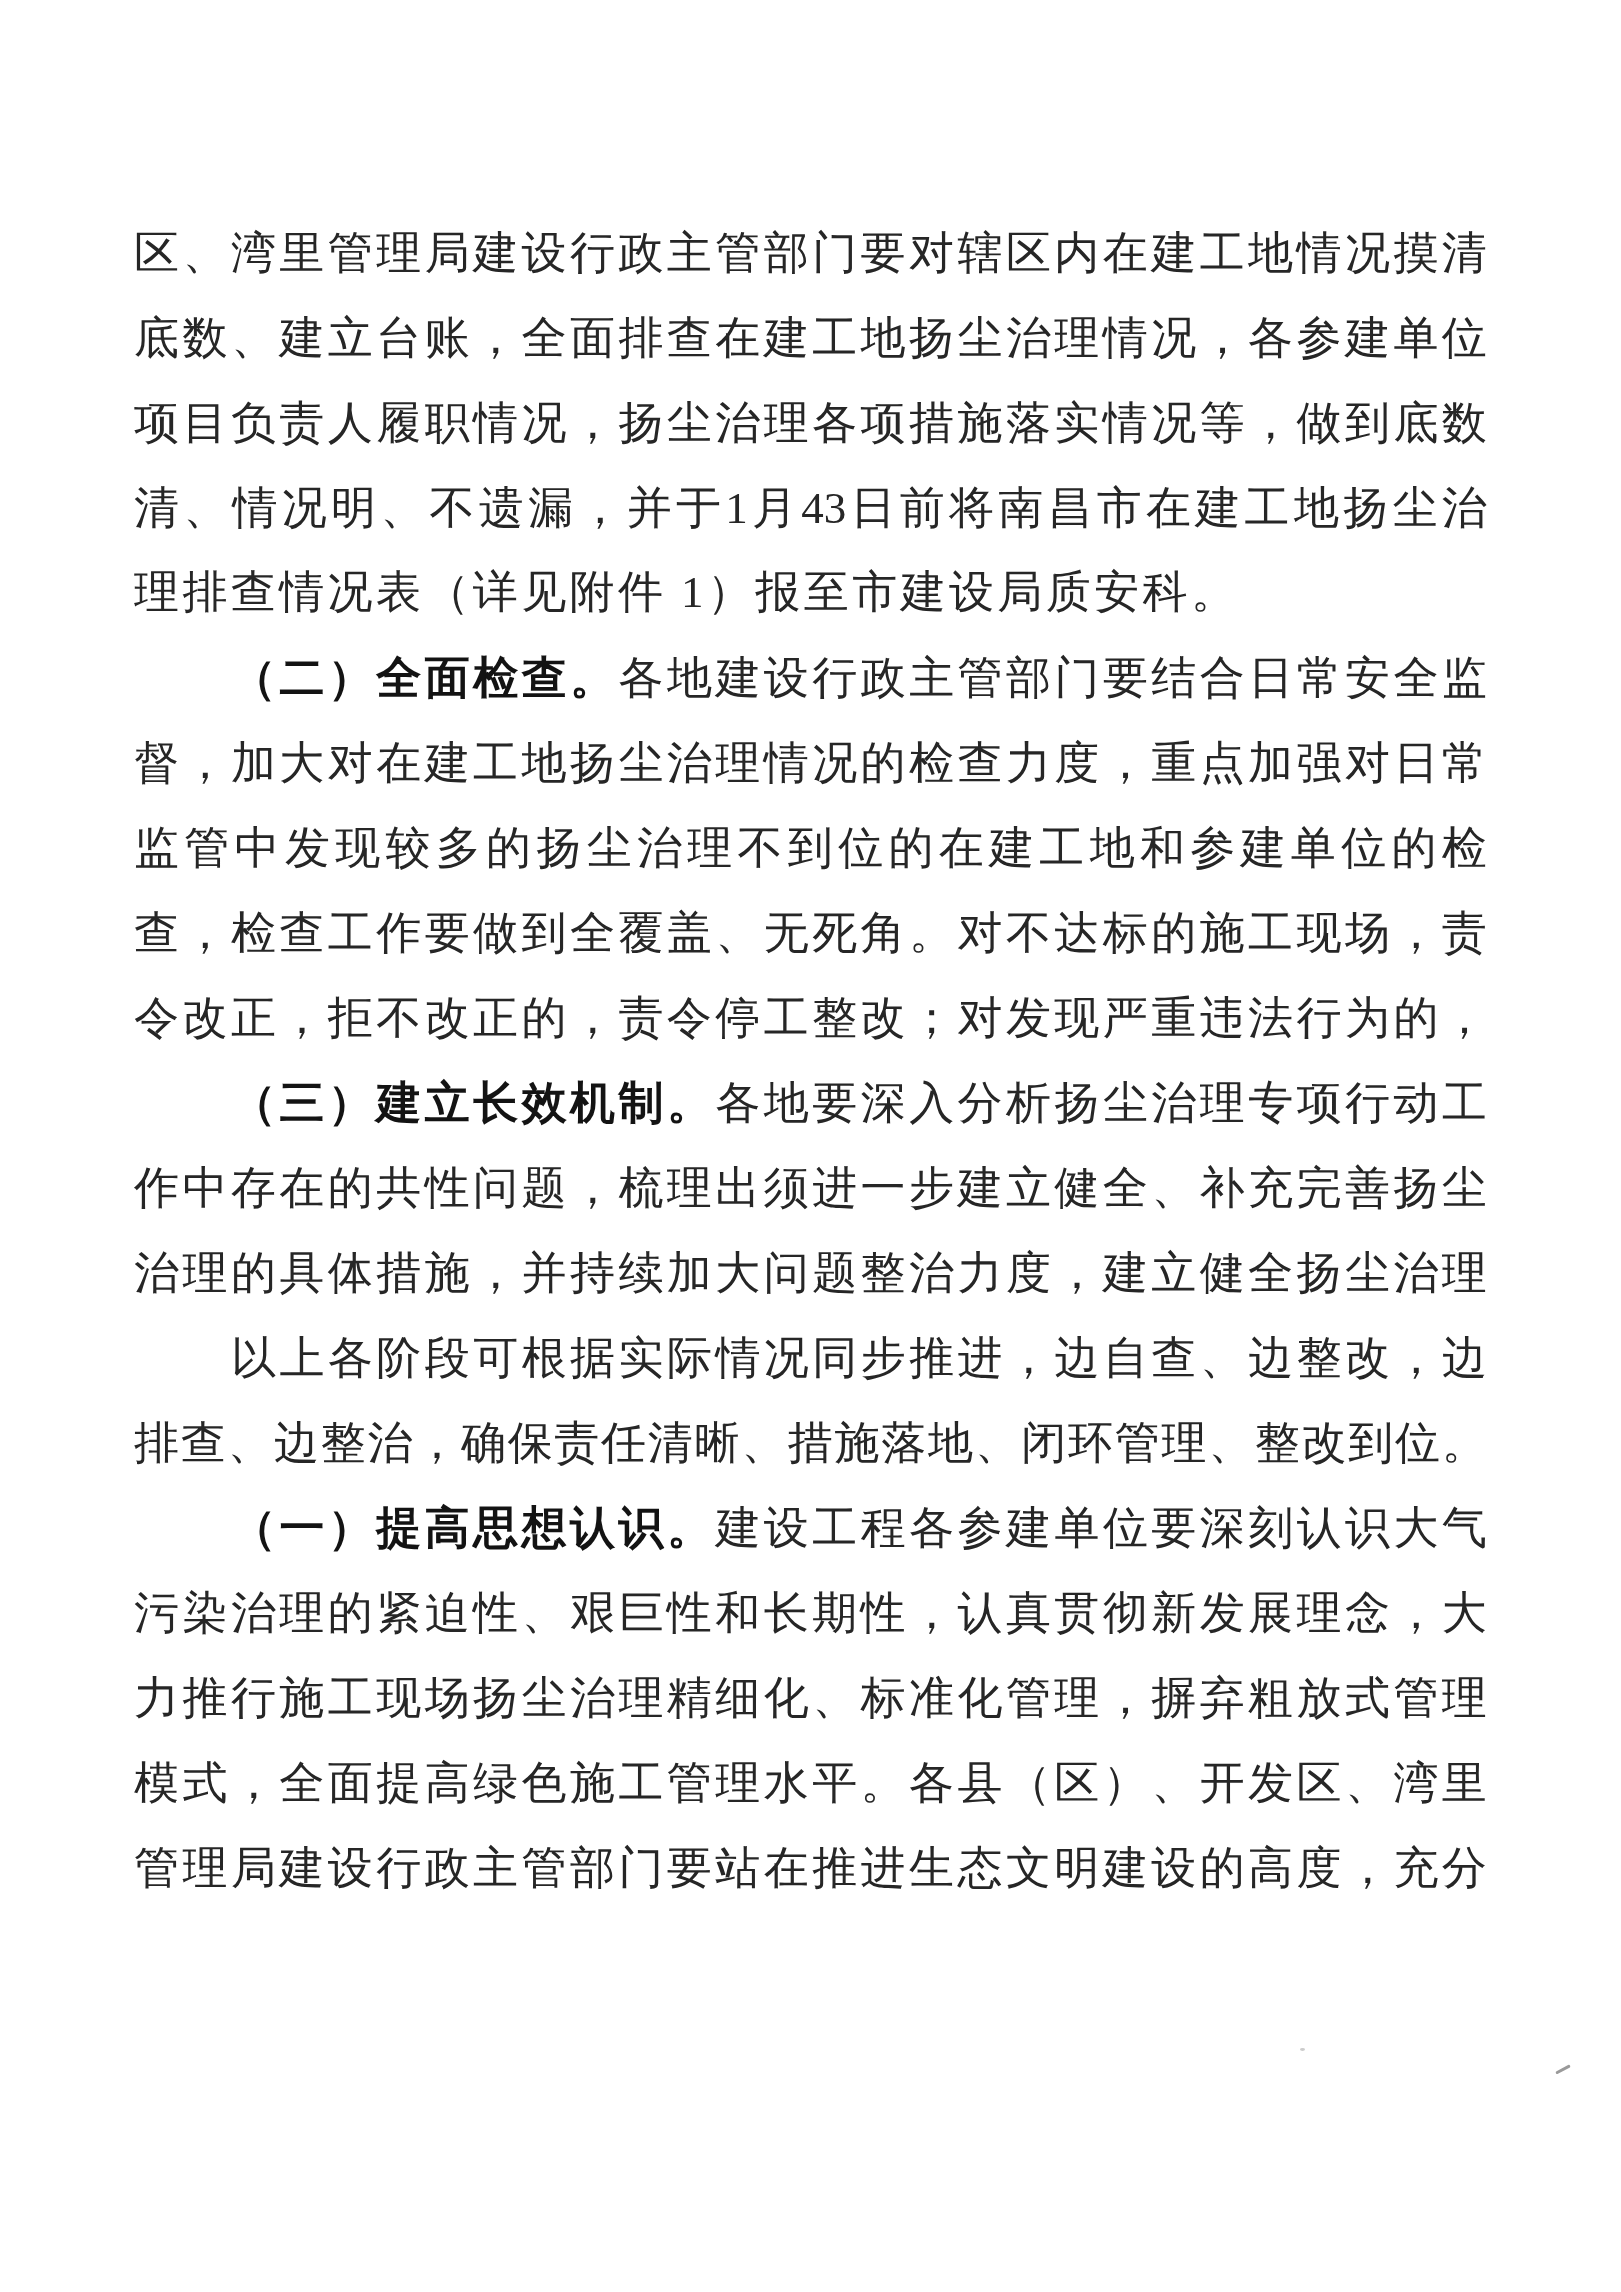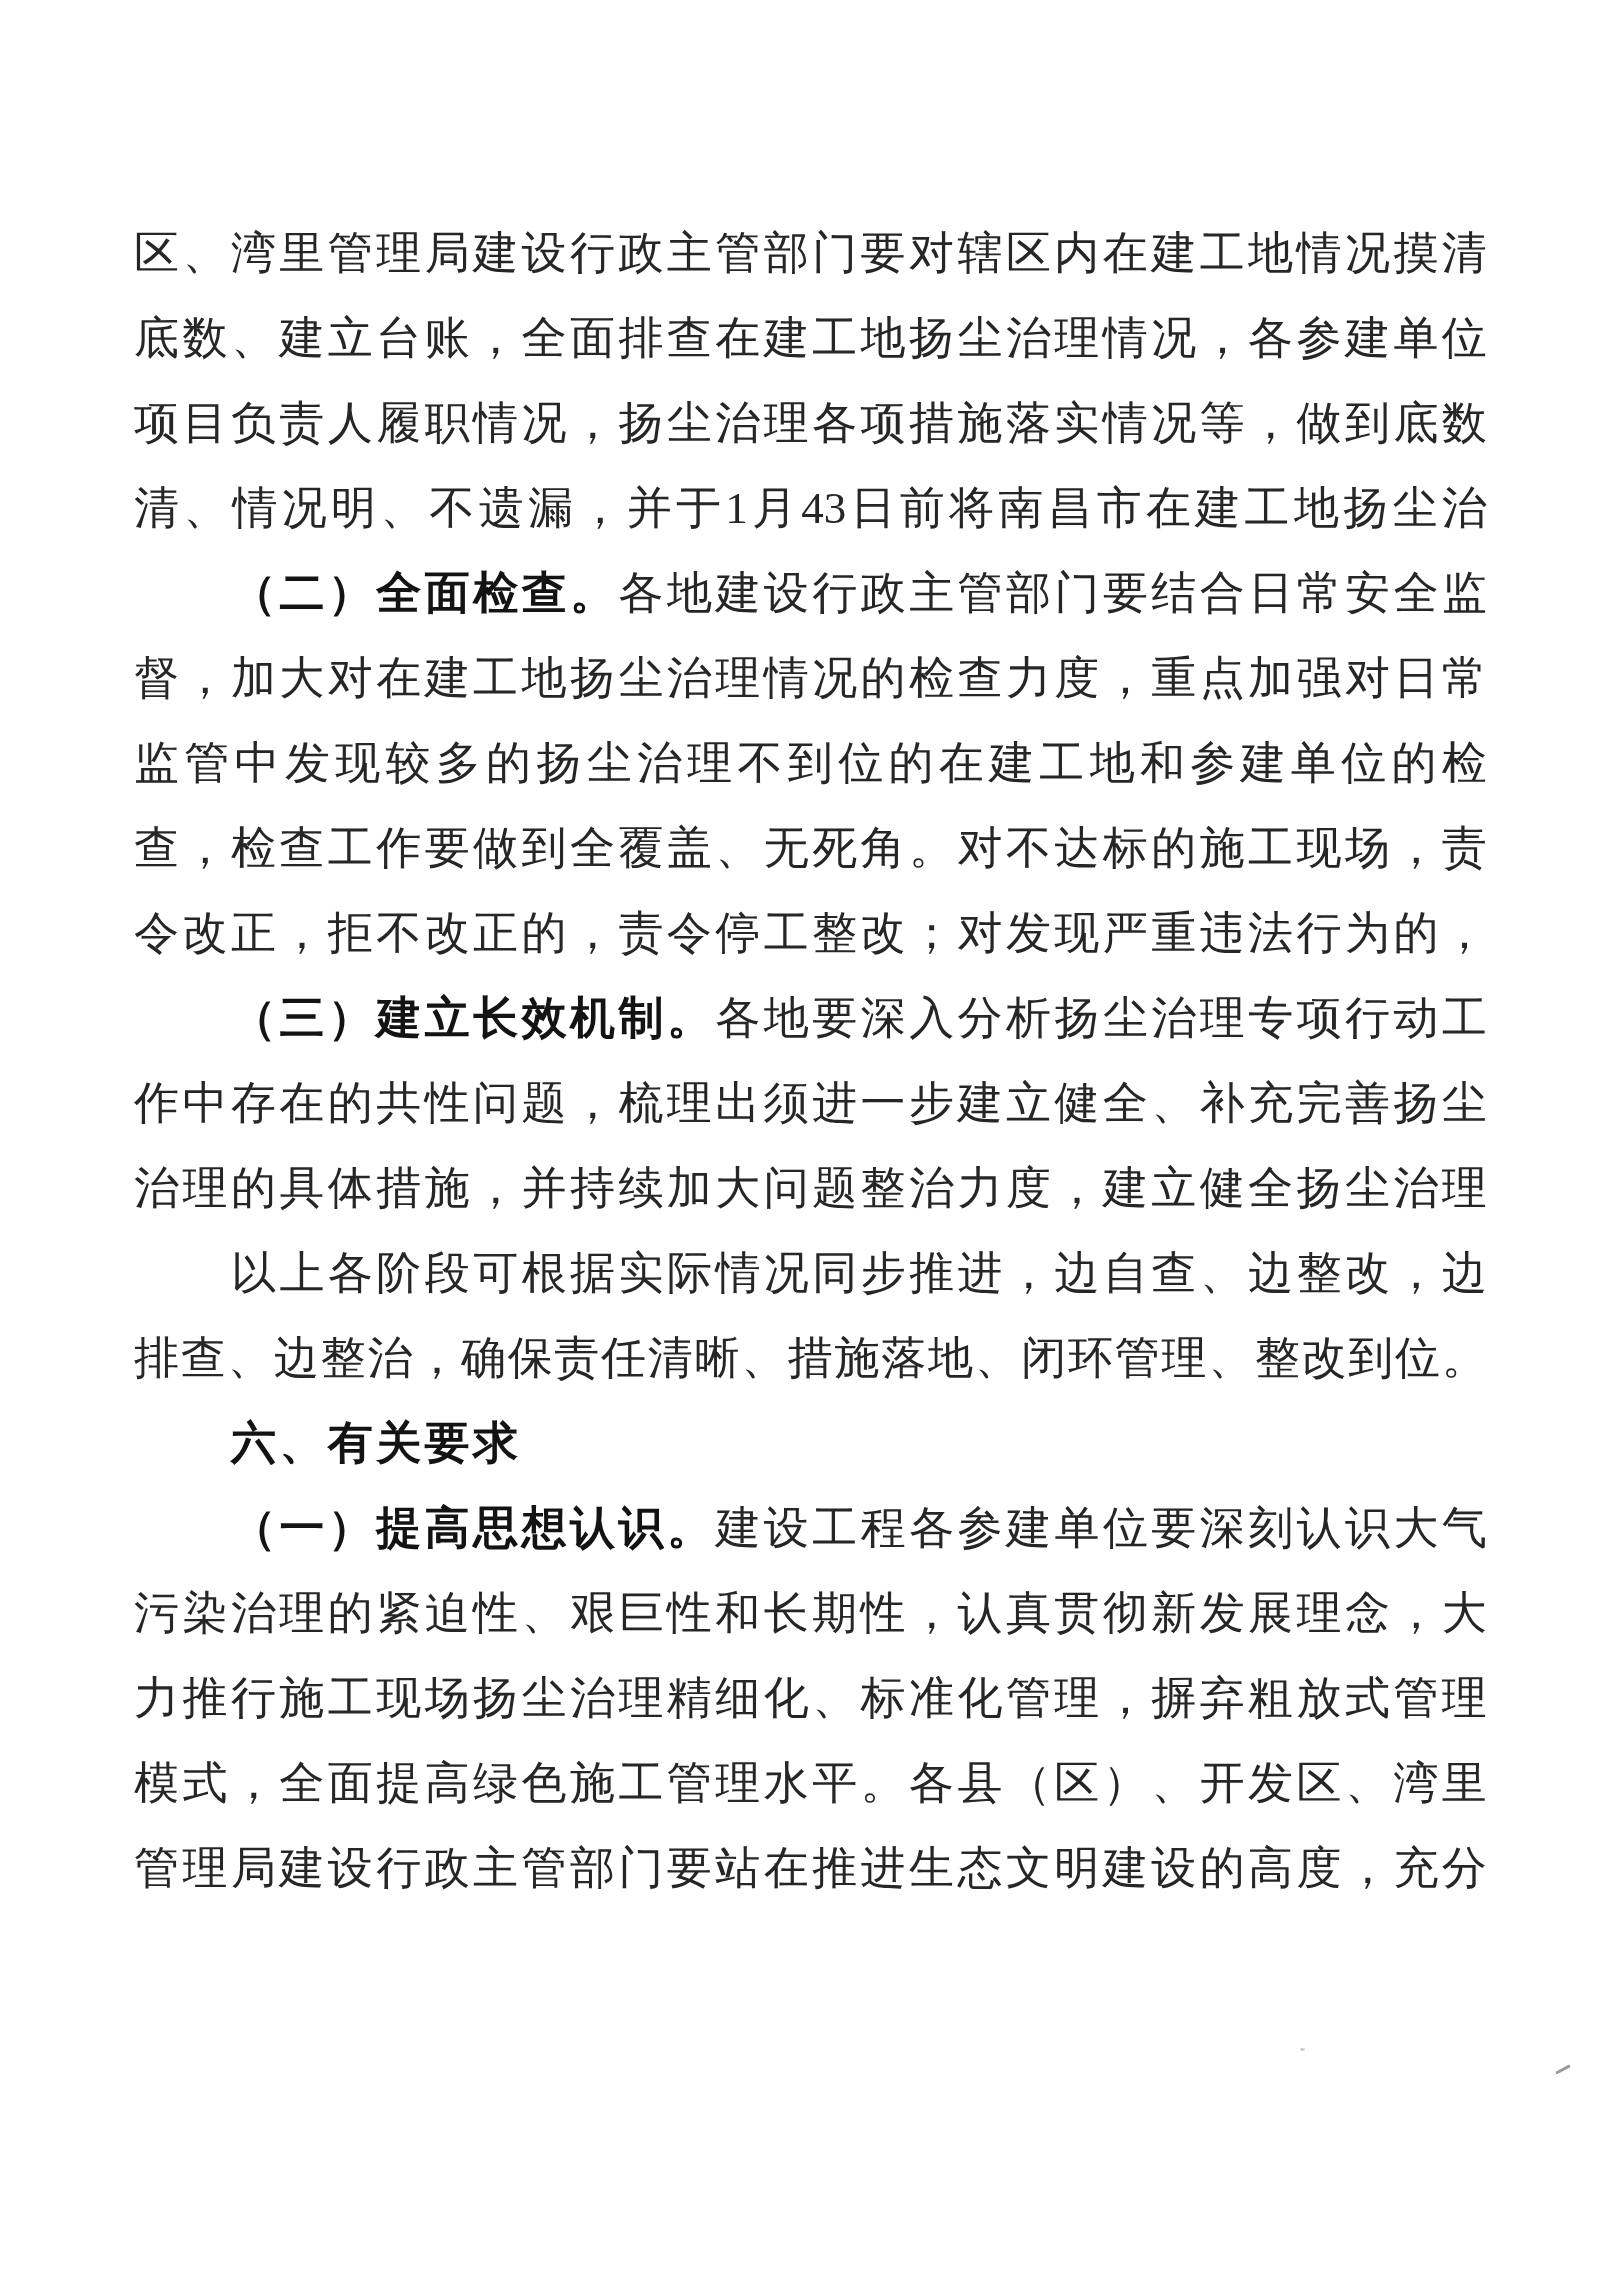--- a/index.html
+++ b/index.html
@@ -185,20 +185,21 @@
         <span>昌</span>
         <span>市</span>
         <span>在</span>
         <span>建</span>
         <span>工</span>
         <span>地</span>
         <span>扬</span>
         <span>尘</span>
         <span>治</span>
       </div>
+      <div class="line plain"><span>理排查情况表（详见附件 1）报至市建设局质安科。</span></div>
       <div class="line jus indent">
         <span class="b">（</span>
         <span class="b">二</span>
         <span class="b">）</span>
         <span class="b">全</span>
         <span class="b">面</span>
         <span class="b">检</span>
         <span class="b">查</span>
         <span class="b">。</span>
         <span>各</span>
@@ -479,21 +480,20 @@
         <span>环</span>
         <span>管</span>
         <span>理</span>
         <span>、</span>
         <span>整</span>
         <span>改</span>
         <span>到</span>
         <span>位</span>
         <span>。</span>
       </div>
-      <div class="line plain indent"><span class="b">六、有关要求</span></div>
       <div class="line jus indent">
         <span class="b">（</span>
         <span class="b">一</span>
         <span class="b">）</span>
         <span class="b">提</span>
         <span class="b">高</span>
         <span class="b">思</span>
         <span class="b">想</span>
         <span class="b">认</span>
         <span class="b">识</span>

